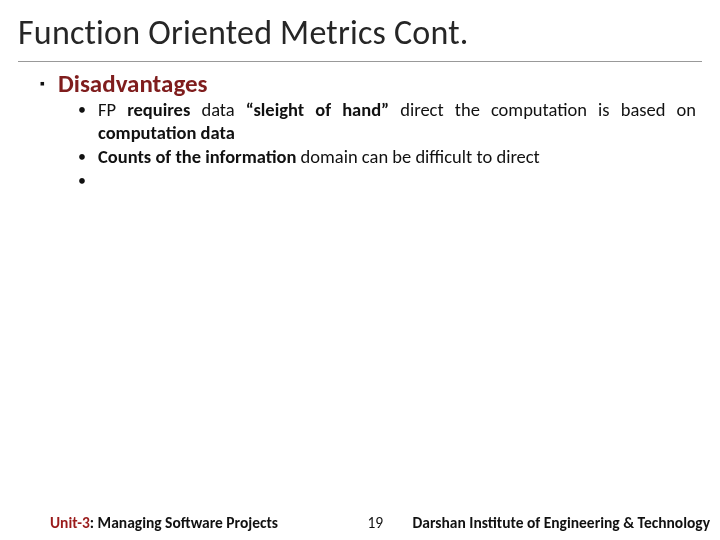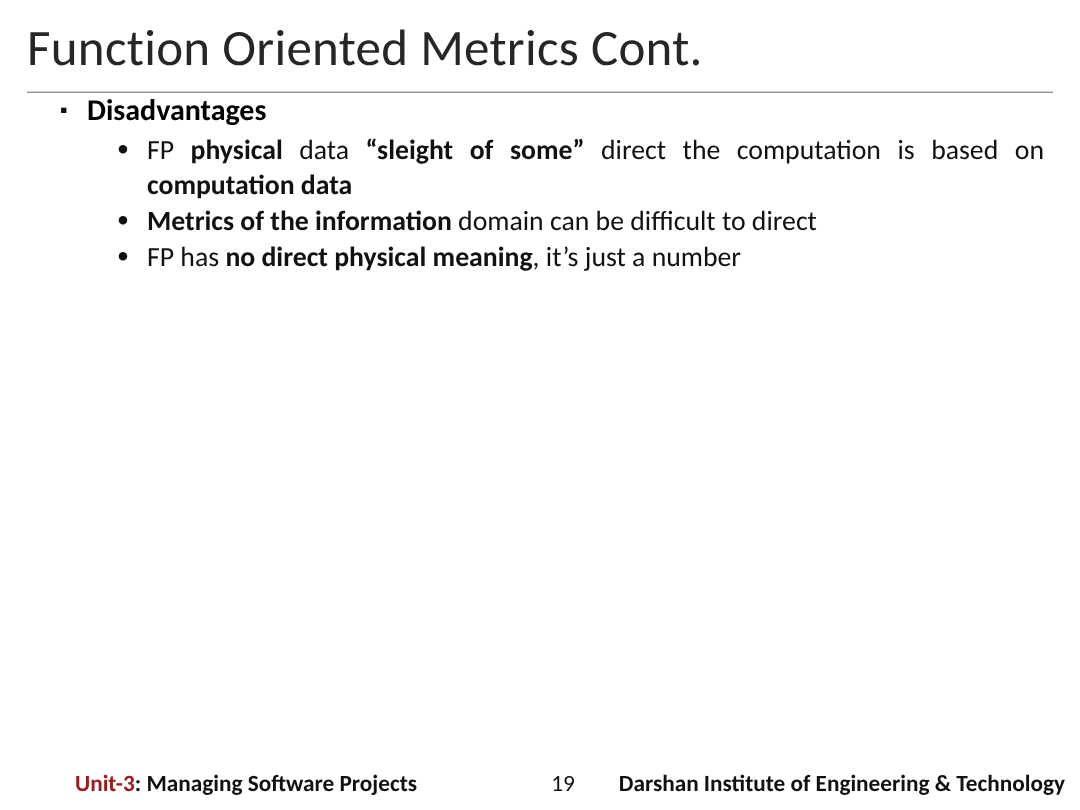--- a/index.html
+++ b/index.html
@@ -17,42 +17,43 @@
     padding: 12px 18px 0 18px;
     position: relative;
   }
   .title {
     font-size: 34px;
     color: #262626;
     font-weight: 400;
     letter-spacing: 0.2px;
     padding-bottom: 8px;
     border-bottom: 1px solid #999;
+    margin-bottom: 10px;
   }
   .content {
     padding-left: 22px;
     padding-right: 6px;
   }
   .lvl1 {
     display: flex;
     align-items: flex-start;
     margin-bottom: 2px;
   }
   .lvl1 .mark {
     width: 18px;
     flex-shrink: 0;
     font-size: 14px;
     line-height: 24px;
     color: #111;
   }
   .lvl1 .txt {
-    font-size: 20px;
+    font-size: 25px;
     line-height: 24px;
     font-weight: 700;
-    color: #000000;
+    color: #7f1d1d;
   }
   .lvl2-list {
     padding-left: 38px;
   }
   .lvl2 {
     display: flex;
     align-items: flex-start;
     margin-bottom: 1px;
   }
   .lvl2 .mark {
@@ -110,36 +111,33 @@
     <div class="lvl1">
       <span class="mark">▪</span>
       <span class="txt">Disadvantages</span>
     </div>
 
     <div class="lvl2-list">
 
       <div class="lvl2 justify">
         <span class="mark">•</span>
         <span class="txt">
-          <span>FP </span><span class="b">physical</span><span> data </span><span class="b">“sleight of some”</span><span> direct the computation is based on </span><span class="b">computation data</span>
+          <span>FP </span><span class="b">requires</span><span> data </span><span class="b">“sleight of hand”</span><span> direct the computation is based on </span><span class="b">computation data</span>
         </span>
       </div>
 
       <div class="lvl2">
         <span class="mark">•</span>
         <span class="txt">
-          <span class="b">Metrics of the information</span><span> domain can be difficult to direct</span>
+          <span class="b">Counts of the information</span><span> domain can be difficult to direct</span>
         </span>
       </div>
 
       <div class="lvl2">
         <span class="mark">•</span>
-        <span class="txt">
-          <span>FP has </span><span class="b">no direct physical meaning</span><span>, it’s just a number</span>
-        </span>
       </div>
 
     </div>
   </div>
 
   <div class="footer">
     <div class="left">
       <span class="unit-prefix">Unit-3</span><span>: Managing Software Projects</span>
     </div>
     <div class="center">19</div>

